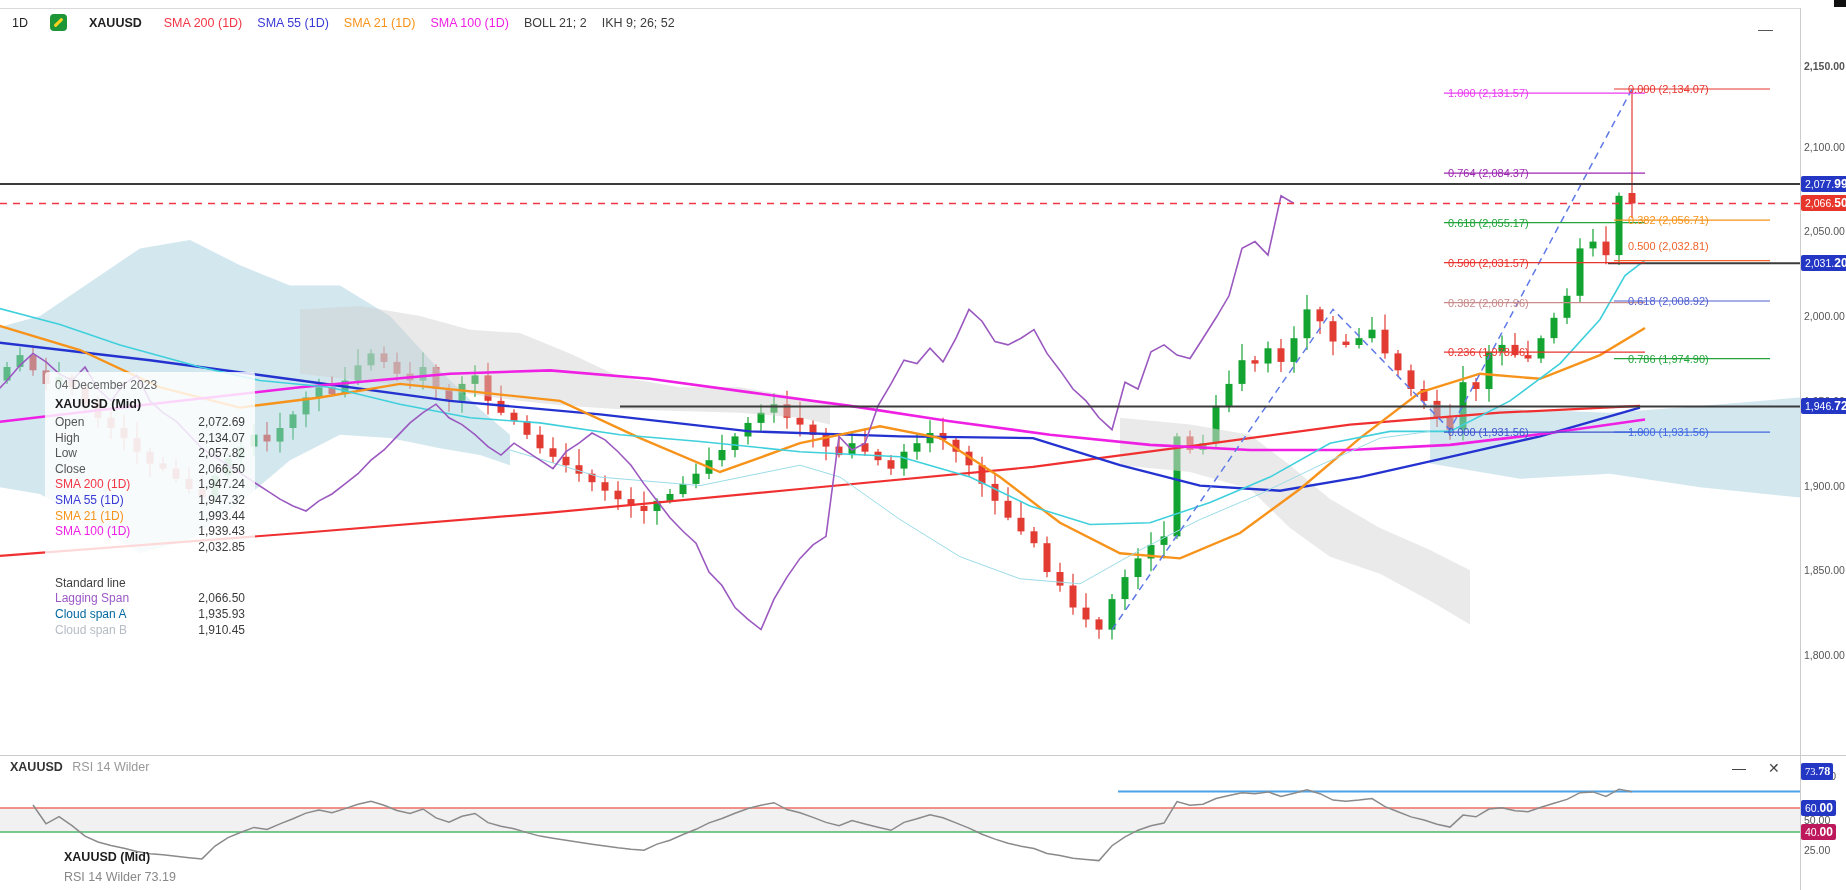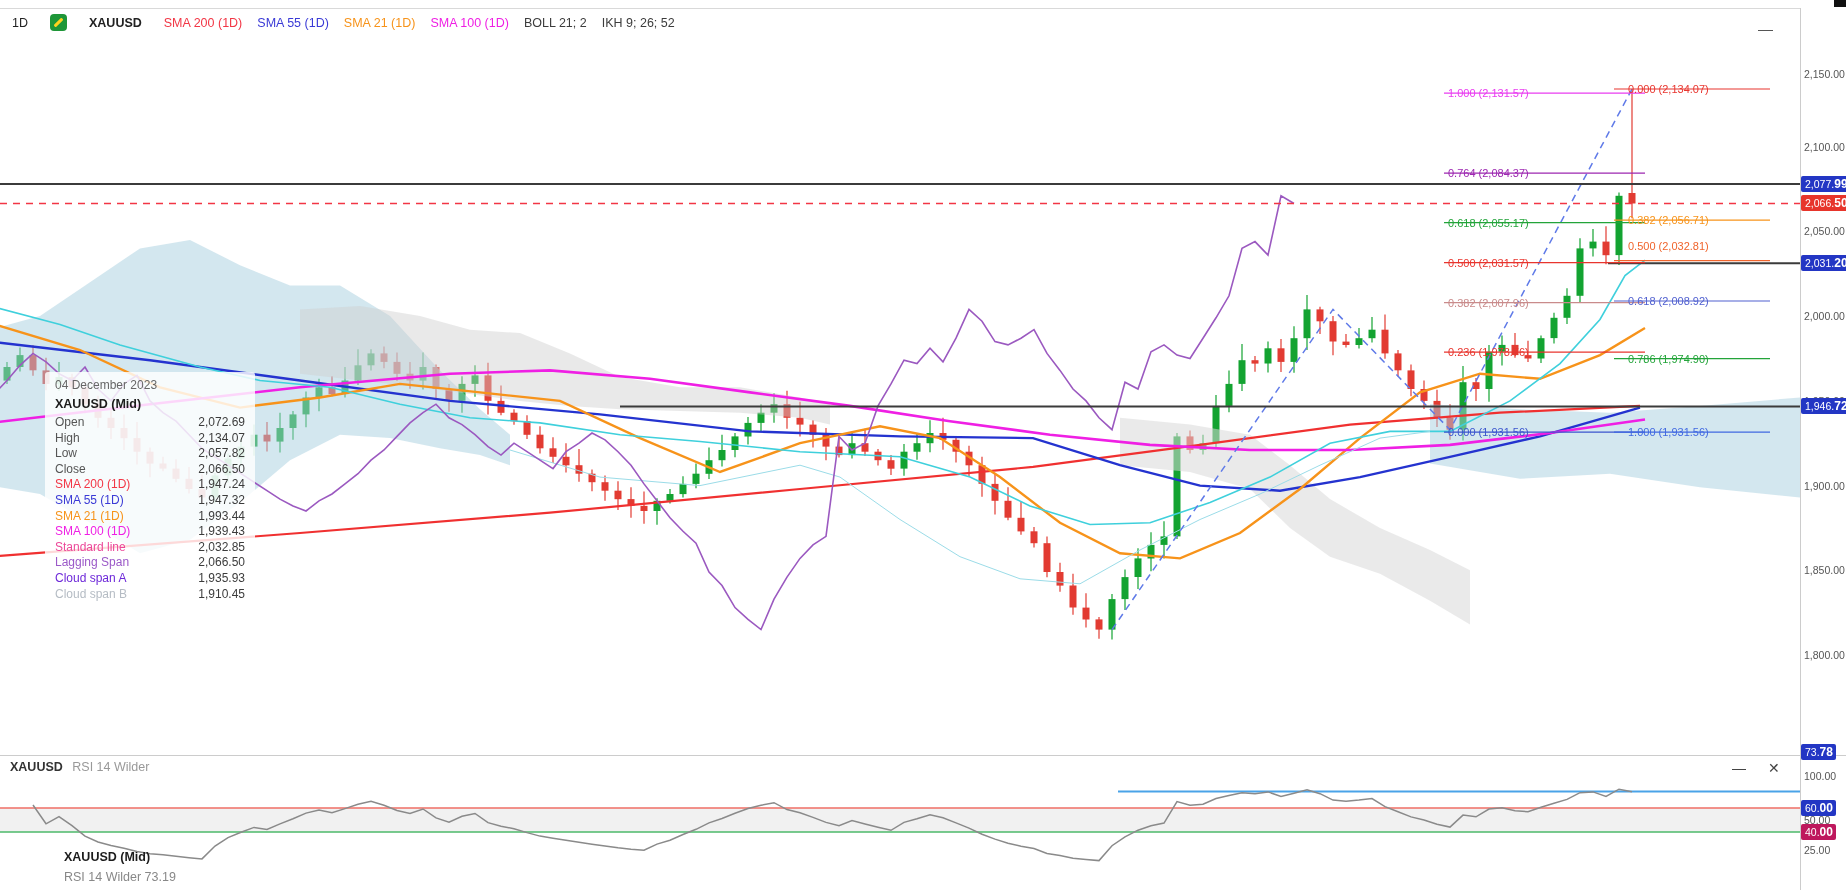--- a/index.html
+++ b/index.html
@@ -387,29 +387,29 @@
       </div>
       <div class="trow">
         <span style="color: rgb(247, 147, 26);">SMA 21 (1D)</span>
         <span class="v">1,993.44</span>
       </div>
       <div class="trow">
         <span style="color: rgb(239, 31, 228);">SMA 100 (1D)</span>
         <span class="v">1,939.43</span>
       </div>
       <div class="trow">
-        <span style="color: #ec4899;">Standard line</span>
+        <span style="color: #404040; margin-top: 36px;">Standard line</span>
         <span class="v">2,032.85</span>
       </div>
       <div class="trow">
         <span style="color: rgb(155, 89, 200);">Lagging Span</span>
         <span class="v">2,066.50</span>
       </div>
       <div class="trow">
-        <span style="color: #6d28d9;">Cloud span A</span>
+        <span style="color: #0369a1;">Cloud span A</span>
         <span class="v">1,935.93</span>
       </div>
       <div class="trow">
         <span style="color: rgb(181, 188, 196);">Cloud span B</span>
         <span class="v">1,910.45</span>
       </div>
     </div>
 </div>
 
 <div class="abs" id="rsi-sep"></div>
@@ -432,30 +432,30 @@
 <div class="fib-label abs" style="left: 1448px; top: 248.654px; color: rgb(232, 53, 46);">0.500 (2,031.57)</div>
 <div class="fib-label abs" style="left: 1448px; top: 288.656px; color: rgb(201, 139, 139);">0.382 (2,007.96)</div>
 <div class="fib-label abs" style="left: 1448px; top: 338.129px; color: rgb(232, 53, 46);">0.236 (1,978.76)</div>
 <div class="fib-label abs" style="left: 1448px; top: 418.1px; color: rgb(59, 85, 206);">0.000 (1,931.56)</div>
 <div class="fib-label abs" style="left: 1628px; top: 74.99px; color: rgb(232, 53, 46);">0.000 (2,134.07)</div>
 <div class="fib-label abs" style="left: 1628px; top: 206.06px; color: rgb(247, 147, 26);">0.382 (2,056.71)</div>
 <div class="fib-label abs" style="left: 1628px; top: 232px; color: rgb(240, 100, 44);">0.500 (2,032.81)</div>
 <div class="fib-label abs" style="left: 1628px; top: 287.03px; color: rgb(81, 97, 208);">0.618 (2,008.92)</div>
 <div class="fib-label abs" style="left: 1628px; top: 344.669px; color: rgb(35, 164, 58); text-align: center;">0.786 (1,974.90)</div>
 <div class="fib-label abs" style="left: 1628px; top: 418.1px; color: rgb(65, 105, 225);">1.000 (1,931.56)</div>
-<div class="tick" style="top: 68px;">2,150.00</div>
+<div class="tick" style="top: 60px; font-weight: bold;">2,150.00</div>
 <div class="tick" style="top: 140.714px;">2,100.00</div>
 <div class="tick" style="top: 225.429px;">2,050.00</div>
 <div class="tick" style="top: 310.143px;">2,000.00</div>
 <div class="tick" style="top: 394.857px;">1,950.00</div>
 <div class="tick" style="top: 479.571px;">1,900.00</div>
 <div class="tick" style="top: 564.286px;">1,850.00</div>
 <div class="tick" style="top: 649px;">1,800.00</div>
 <div class="badge" style="top: 176.006px; background: rgb(35, 54, 196);">2,077.<b>99</b></div>
 <div class="badge" style="top: 195.473px; background: rgb(231, 53, 43);">2,066.<b>50</b></div>
 <div class="badge" style="top: 255.281px; background: rgb(35, 54, 196);">2,031.<b>20</b></div>
 <div class="badge" style="top: 398.414px; background: rgb(35, 54, 196);">1,946.<b>72</b></div>
 <div class="tick" style="top: 770px;">100.00</div>
-<div class="badge" style="top: 744px; background: rgb(35, 54, 196);">73.<b>78</b></div>
+<div class="badge" style="top: 763px; background: rgb(35, 54, 196); font-family: Liberation Serif, serif;">73.<b>78</b></div>
 <div class="badge" style="top: 800px; background: rgb(35, 54, 196);">60.<b>00</b></div>
 <div class="tick" style="top: 814px;">50.00</div>
 <div class="badge" style="top: 824px; background: #be185d;">40.<b>00</b></div>
 <div class="tick" style="top: 844px;">25.00</div>
 
 </body></html>

